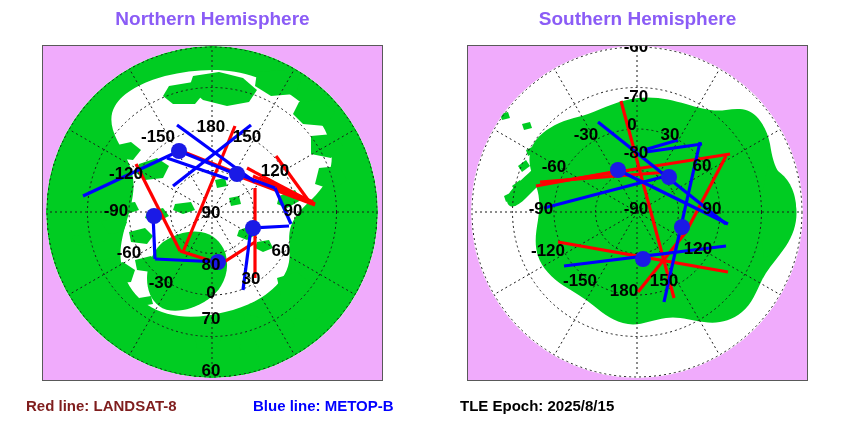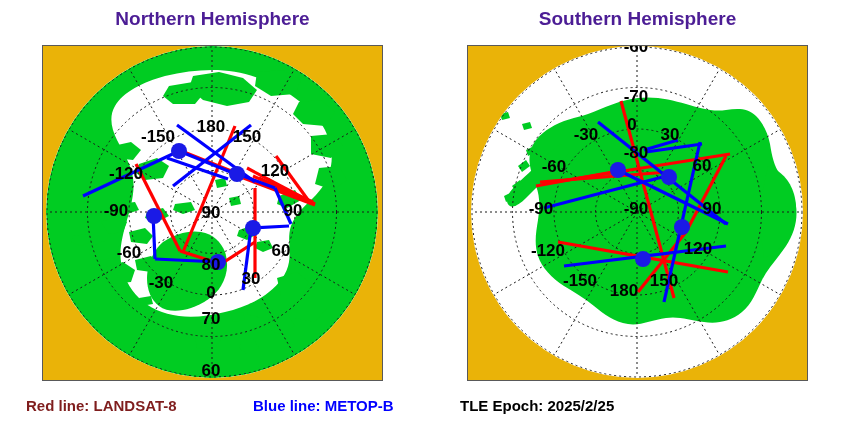--- a/index.html
+++ b/index.html
@@ -1,26 +1,26 @@
 <!DOCTYPE html>
 <html><head>
 <meta charset="utf-8">
 <style>
   html,body{margin:0;padding:0;background:#ffffff;}
   body{width:850px;height:425px;overflow:hidden;
        font-family:"Liberation Sans","DejaVu Sans",sans-serif;}
   #root{position:relative;width:850px;height:425px;background:#fff;}
 
   .panel{position:absolute;top:45px;width:341px;height:336px;
-         border:1px solid #595959;box-sizing:border-box;background:#eab308;overflow:hidden;padding-left:48px;}
+         border:1px solid #595959;box-sizing:border-box;background:#f0abfc;overflow:hidden;padding-left:48px;}
   #panel-north{left:42px;}
   #panel-south{left:467px;}
 
   .panel-title{position:absolute;top:8px;width:341px;text-align:center;
-               font-size:19px;font-weight:bold;color:#4c1d95;letter-spacing:0px;}
+               font-size:19px;font-weight:bold;color:#8b5cf6;letter-spacing:0px;}
   #title-north{left:42px;}
   #title-south{left:467px;}
 
   .plotsvg{position:absolute;left:0;top:0;}
 
   .legend{position:absolute;top:397px;font-size:15px;font-weight:bold;
           white-space:nowrap;}
   #legend-red{left:26px;color:#7f1d1d;}
   #legend-blue{left:253px;color:#0000ff;text-align:right;}
   #legend-epoch{left:460px;color:#000000;}
@@ -341,15 +341,15 @@
         <text x="80" y="210" text-anchor="middle">-120</text>
         <text x="73" y="168" text-anchor="middle">-90</text>
         <text x="86" y="126" text-anchor="middle">-60</text>
         <text x="118" y="94" text-anchor="middle">-30</text>
       </g>
     </svg>
   </div>
 
   <div class="legend" id="legend-red">Red line: LANDSAT-8</div>
   <div class="legend" id="legend-blue">Blue line: METOP-B</div>
-  <div class="legend" id="legend-epoch">TLE Epoch: 2025/2/25</div>
+  <div class="legend" id="legend-epoch">TLE Epoch: 2025/8/15</div>
 
 </div>
 
 </body></html>

